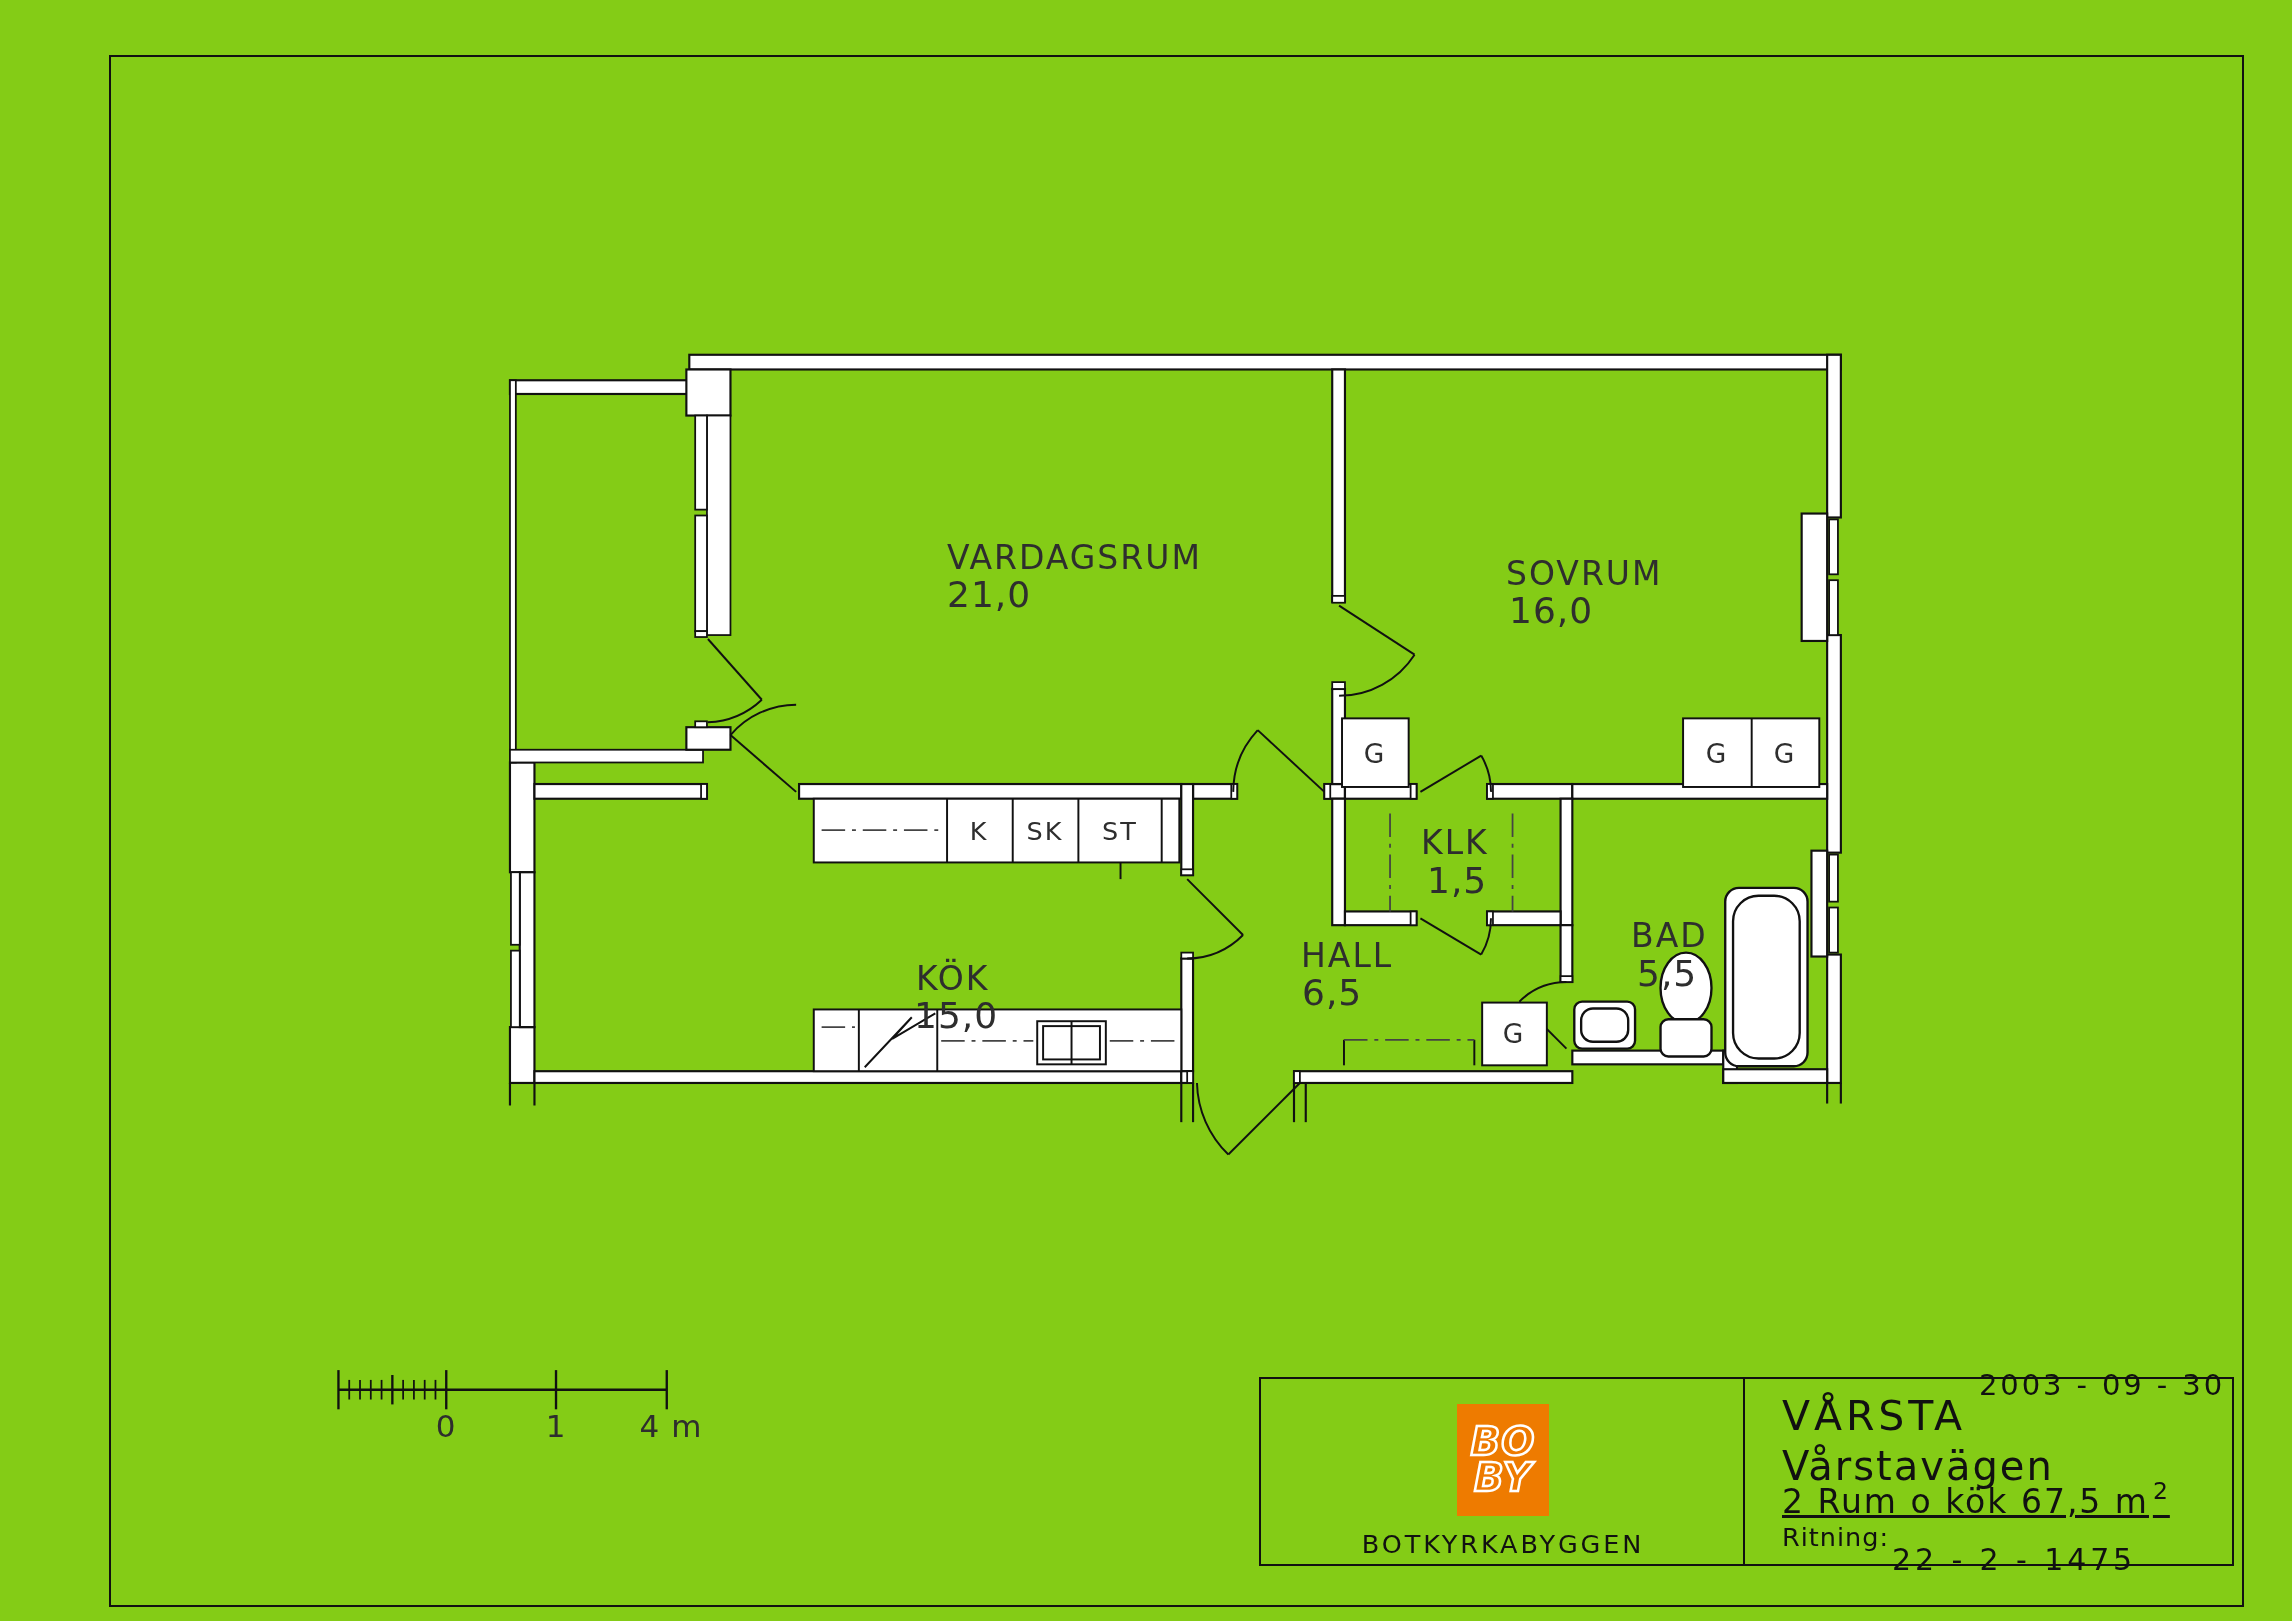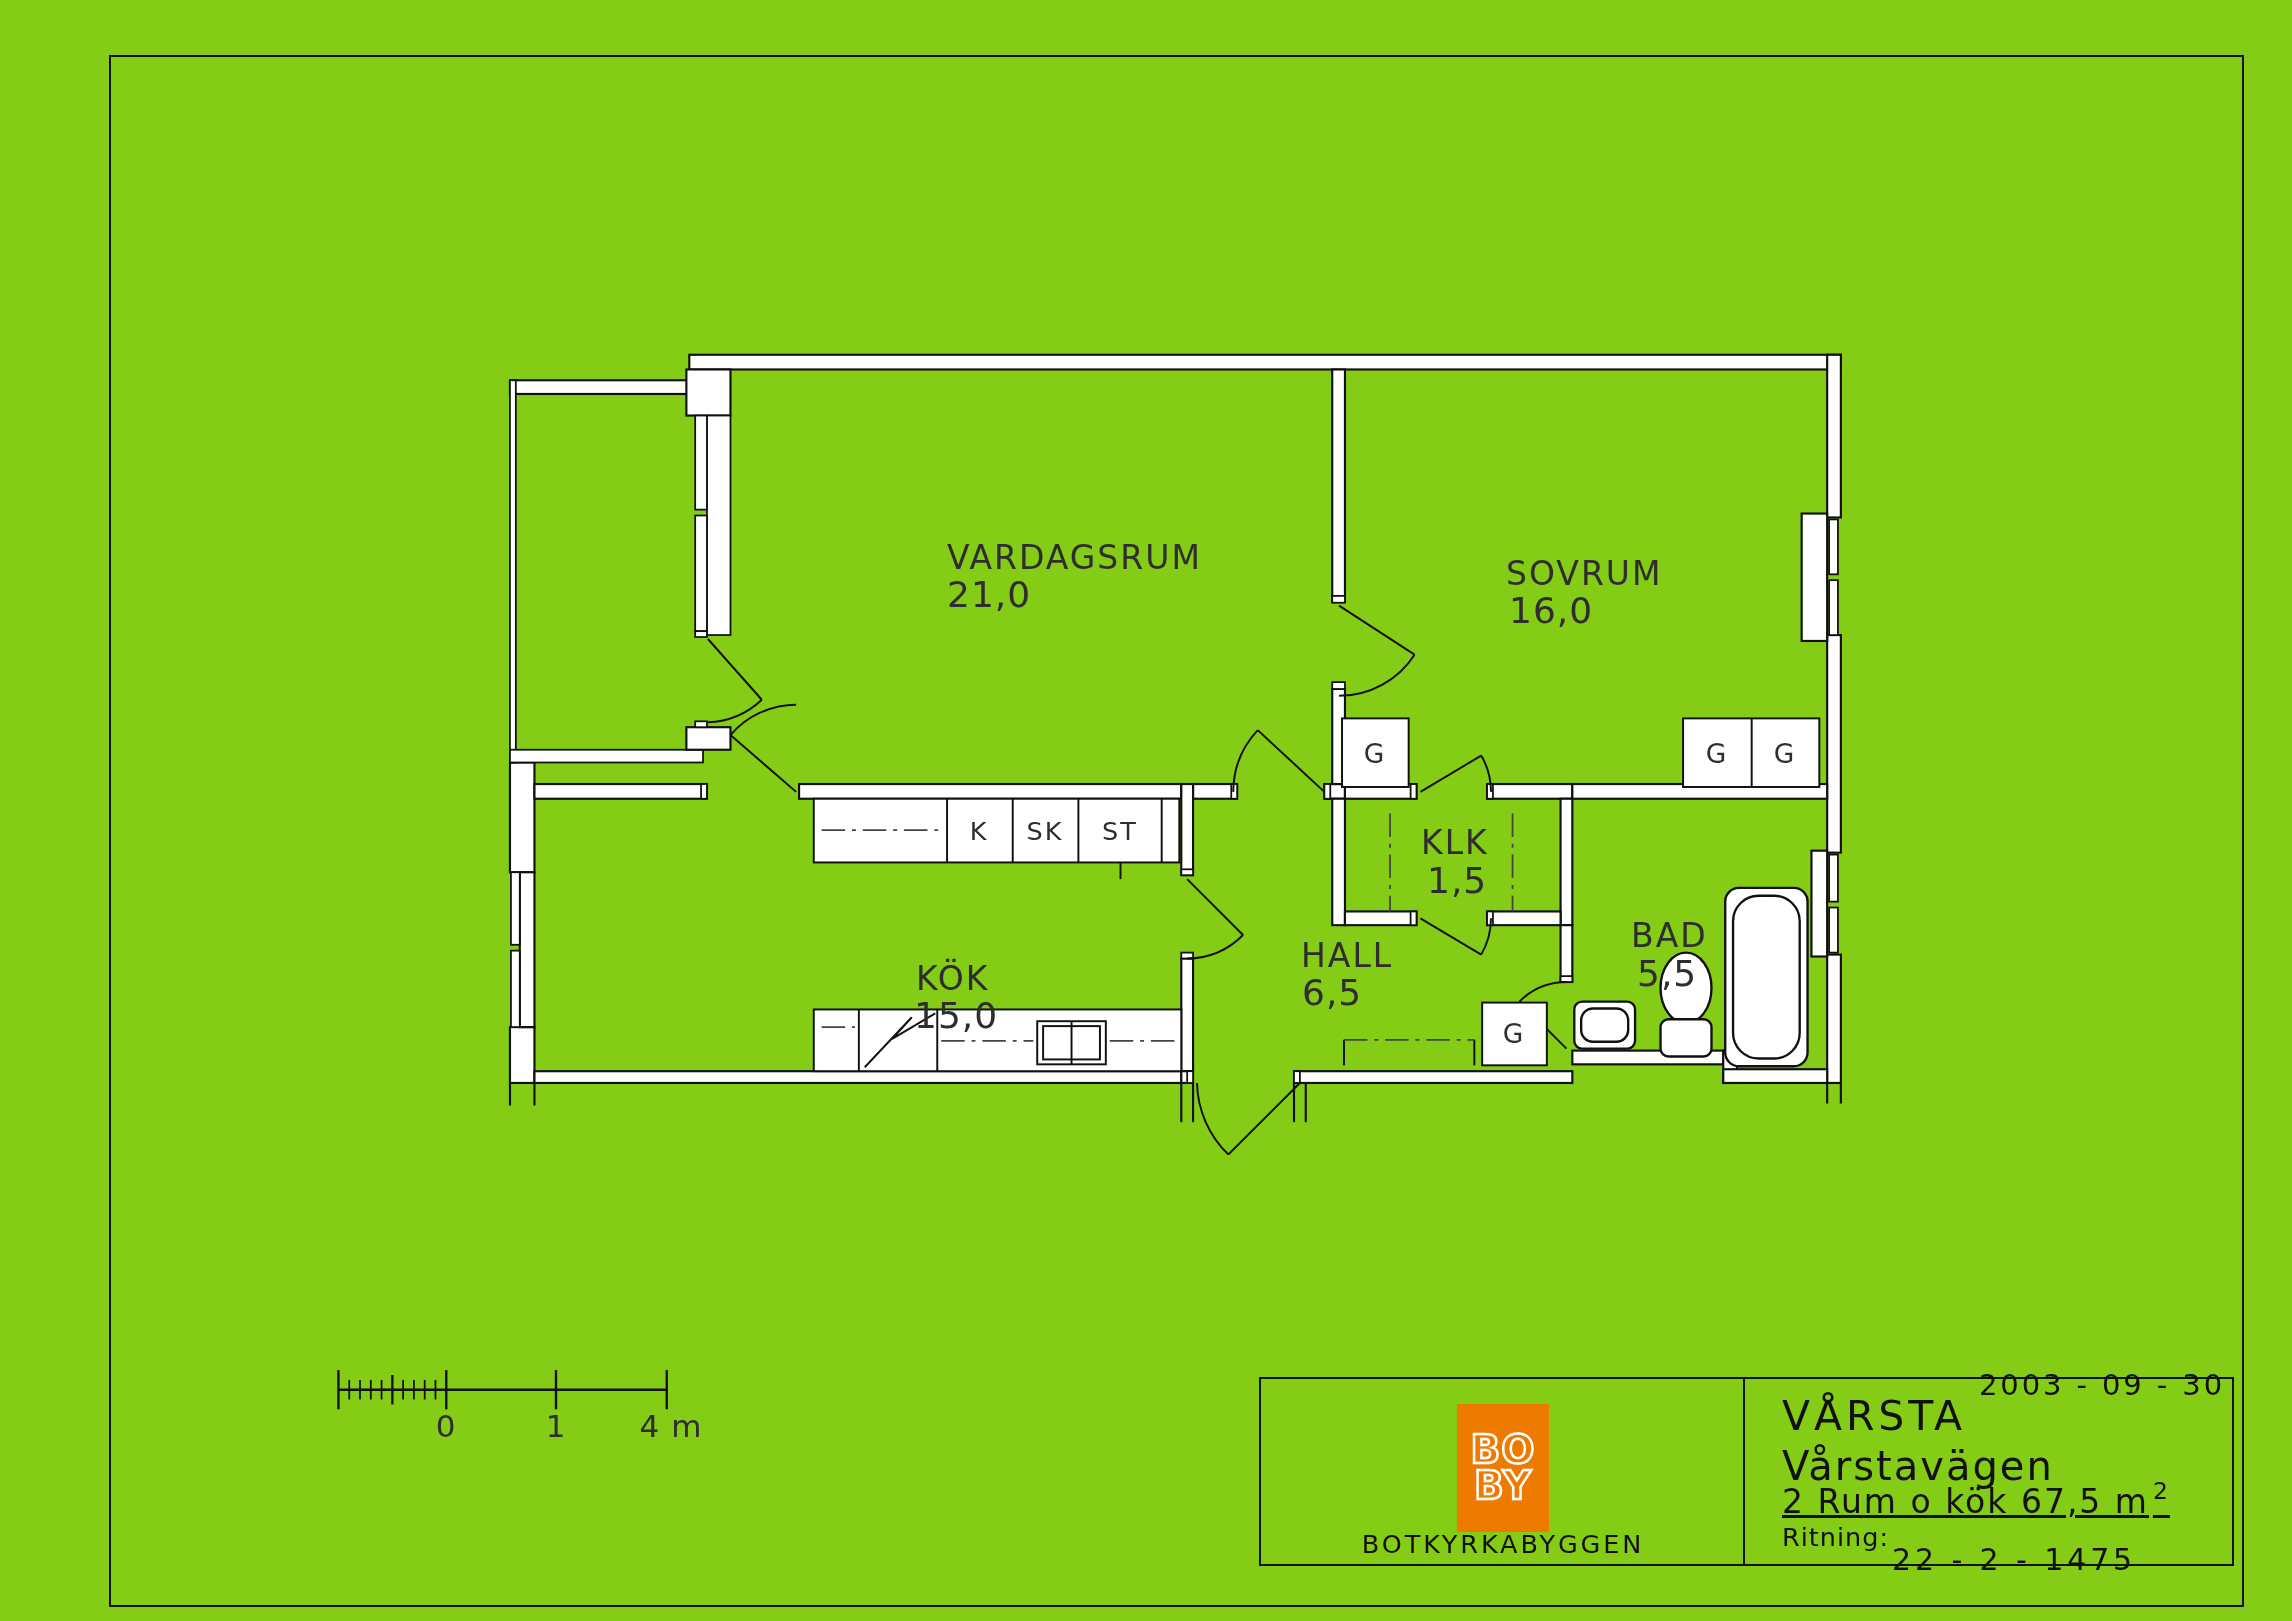--- a/index.html
+++ b/index.html
@@ -11,22 +11,22 @@
   .lbl{position:absolute;white-space:nowrap;color:#2e2e2e;letter-spacing:2px;line-height:1;}
   .room{font-size:33px;}
   .area{font-size:36px;letter-spacing:1px;}
   .small{font-size:26.5px;transform:translateX(-50%);}
   .cab{font-size:25.5px;transform:translateX(-50%);}
   .scalelbl{font-size:31px;transform:translateX(-50%);letter-spacing:1px;}
   .date{position:absolute;right:68px;top:1341px;font-size:29px;letter-spacing:2.9px;color:#111;margin-top:27px;}
   .tb{position:absolute;left:1259px;top:1377px;width:975px;height:189px;
       border:2.5px solid #111;box-sizing:border-box;}
   .tb-divider{position:absolute;left:1743px;top:1377px;width:0;height:189px;border-left:2.5px solid #111;}
-  .logo{position:absolute;left:1457px;top:1404px;width:92px;height:128px;
-        display:flex;flex-direction:column;align-items:center;justify-content:center;}
+  .logo{position:absolute;left:1457px;top:1404px;width:92px;height:112px;
+        display:flex;flex-direction:column;align-items:center;justify-content:center;font-style:italic;}
   .logo span{font-weight:bold;font-size:39px;line-height:.92;color:transparent;
              -webkit-text-stroke:2.5px #fff;letter-spacing:1px;}
   .company{position:absolute;left:1503px;top:1529px;transform:translateX(-50%);
            font-size:25.5px;letter-spacing:2.9px;color:#111;}
   .t-name{position:absolute;left:1782px;top:1392px;font-size:41px;letter-spacing:3.9px;color:#111;}
   .t-street{position:absolute;left:1782px;top:1443px;font-size:40px;letter-spacing:2px;color:#111;}
   .t-apt{position:absolute;left:1782px;top:1477px;font-size:33px;letter-spacing:2px;color:#111;text-decoration:underline;}
   .t-apt sup{font-size:23.5px;vertical-align:13.7px;margin-left:3.9px;}
   .t-rit{position:absolute;left:1782px;top:1522px;font-size:25.5px;letter-spacing:1px;color:#111;}
   .t-ritnum{position:absolute;left:1892px;top:1518px;font-size:30px;letter-spacing:3.9px;color:#111;margin-top:24px;}

